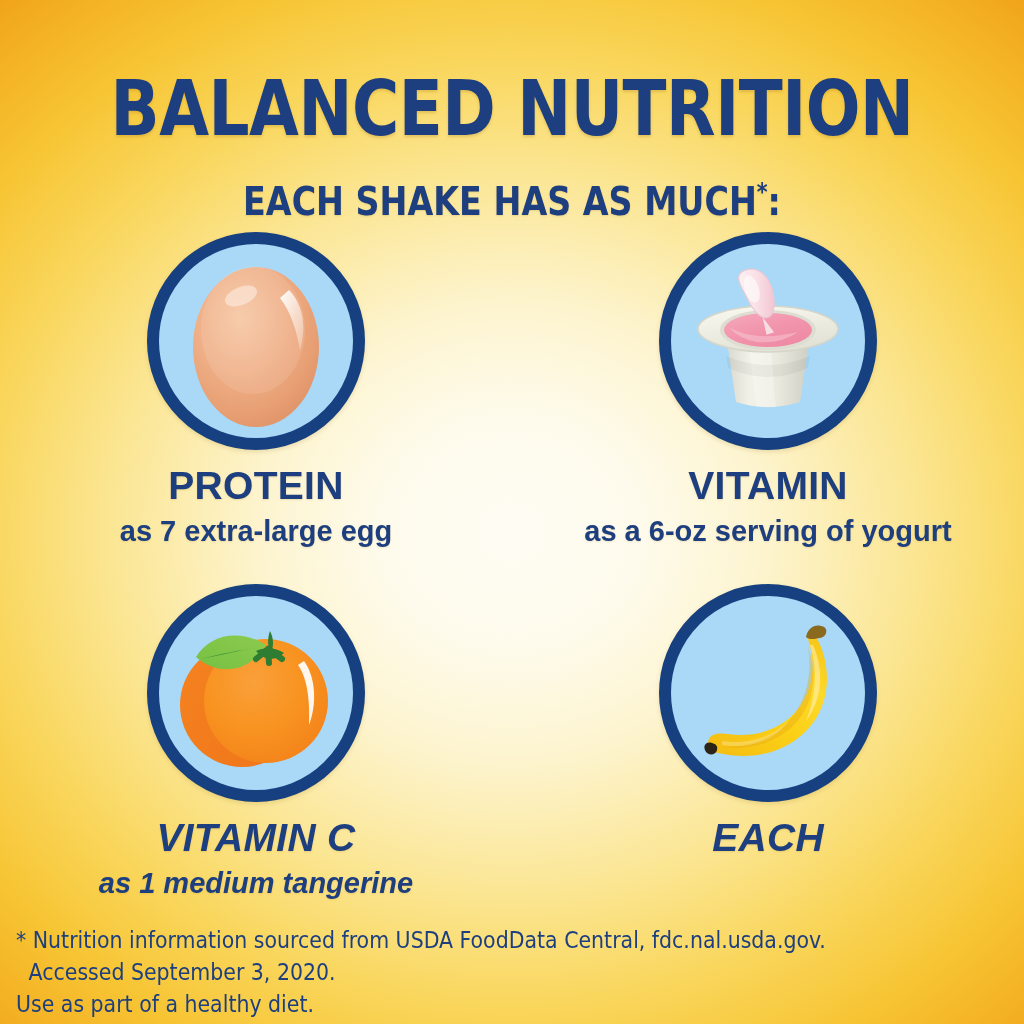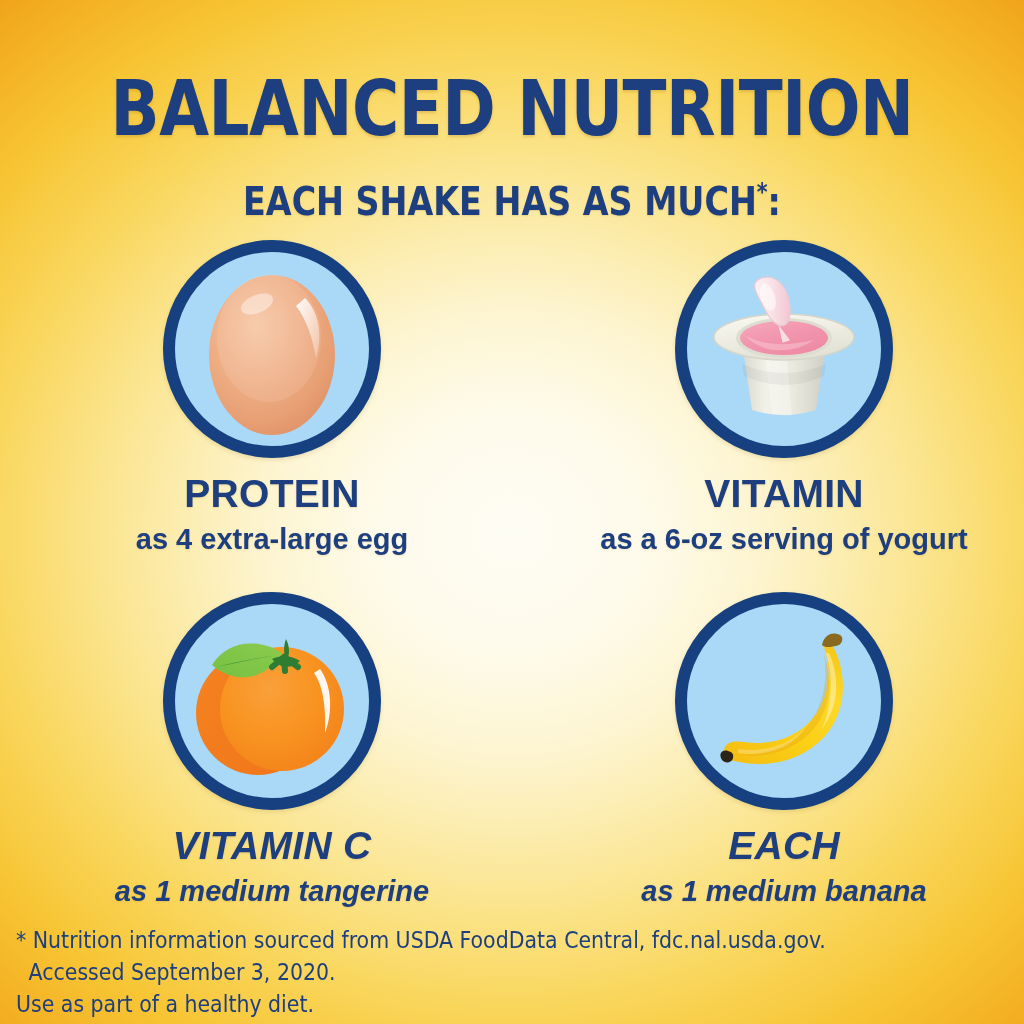--- a/index.html
+++ b/index.html
@@ -61,24 +61,23 @@
     text-shadow: 0 1px 2px rgba(170,120,20,0.22);
   }
   .subtitle .star {
     font-size: 0.62em;
     vertical-align: 0.62em;
   }
 
   
   .grid {
     position: absolute;
-    top: 240px;
+    top: 232px;
     left: 0;
     width: 984px;
-    margin-left: 16px;
   }
   .row {
     display: flex;
     width: 1024px;
   }
   .cell {
     width: 512px;
     display: flex;
     flex-direction: column;
     align-items: center;
@@ -168,21 +167,21 @@
                 </linearGradient>
               </defs>
               <ellipse cx="75" cy="95" rx="63" ry="80" fill="url(#eggBody)"></ellipse>
               <ellipse cx="72" cy="78" rx="52" ry="64" fill="#FFFFFF" opacity="0.10"></ellipse>
               <path d="M108 38 C122 52 126 76 119 98 C116 80 110 60 99 46 Z" fill="url(#eggGloss)"></path>
               <ellipse cx="60" cy="44" rx="17" ry="9" fill="#FFFFFF" opacity="0.42" transform="rotate(-22 60 44)"></ellipse>
             </svg>
           </span>
         </div>
         <div class="nutrient">PROTEIN</div>
-        <div class="detail">as 4 extra-large egg</div>
+        <div class="detail">as 7 extra-large egg</div>
       </div>
 
       <div class="cell">
         <div class="badge">
           <span>
             <svg width="164" height="170" viewBox="0 0 164 170">
               <defs>
                 <linearGradient id="cupBody" x1="0" y1="0" x2="1" y2="0">
                   <stop offset="0%" stop-color="#D9D8CF"></stop>
                   <stop offset="28%" stop-color="#F2F1E8"></stop>
@@ -298,21 +297,20 @@
               <path d="M131 38 C142 62 141 92 124 114 C134 90 136 62 128 38 Z" fill="#FFFFFF" opacity="0.38"></path>
               <path d="M40 134 C66 138 92 130 108 112 C94 134 66 142 40 138 Z" fill="#FFFFFF" opacity="0.25"></path>
 
               <path d="M124 30 C126 20 134 16 142 20 C146 22 145 30 138 31 C132 32 127 33 124 30 Z" fill="#8A6A1E"></path>
 
               <path d="M30 136 C24 134 20 139 24 145 C27 149 34 148 35 143 C36 139 34 137 30 136 Z" fill="#2C2416"></path>
             </svg>
           </span>
         </div>
         <div class="nutrient">EACH</div>
-        <div class="detail">as 1 medium banana</div>
       </div>
 
     </div>
   </div>
 
   <div class="footnote">
     <div class="fn-line-1">* Nutrition information sourced from USDA FoodData Central, fdc.nal.usda.gov.</div>
     <div class="fn-line-2">Accessed September 3, 2020.</div>
     <div class="fn-line-3">Use as part of a healthy diet.</div>
   </div>

